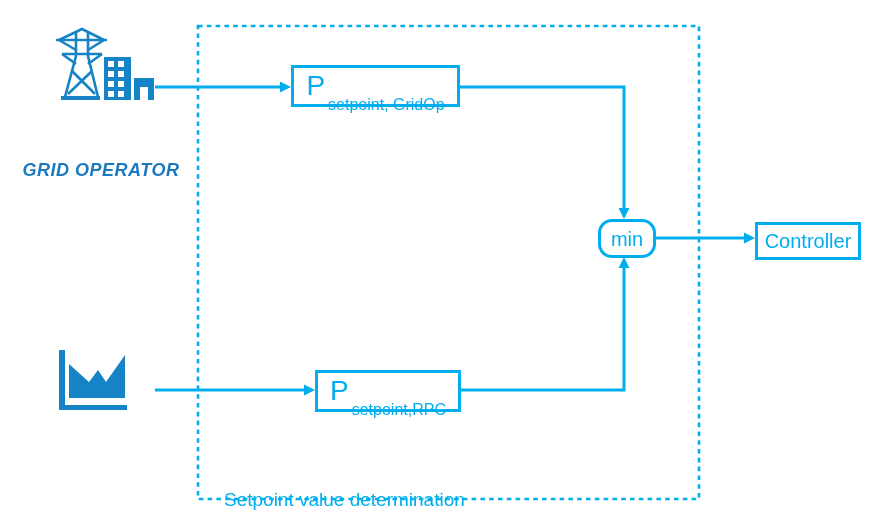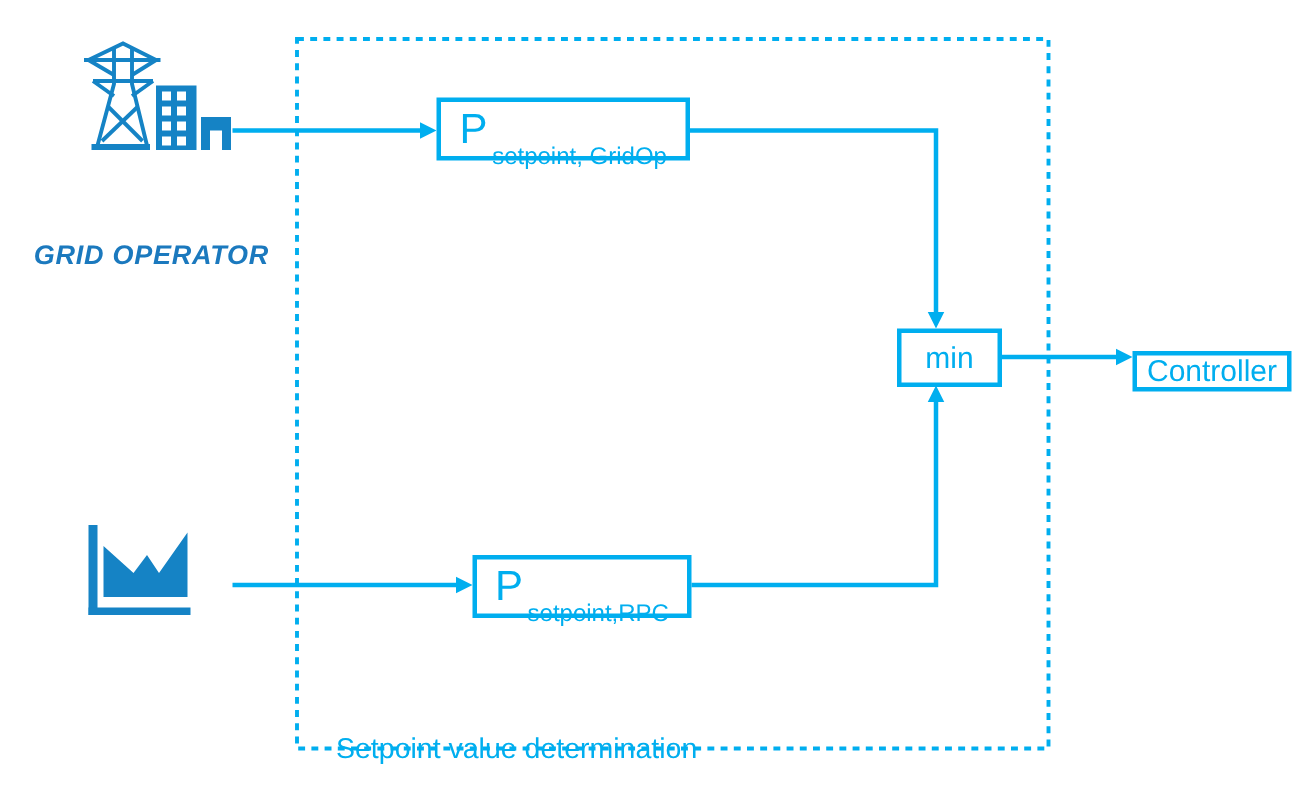--- a/index.html
+++ b/index.html
@@ -115,23 +115,23 @@
   <div class="node" style="left:291px;top:65px;width:169px;height:42px;">
     <span class="p-main">P</span>
       <span class="p-sub">setpoint, GridOp</span>
   </div>
 
   <div class="node" style="left:315px;top:370px;width:146px;height:42px;">
     <span class="p-main">P</span>
       <span class="p-sub">setpoint,RPC</span>
   </div>
 
-  <div class="node" style="left:598px;top:219px;width:70px;height:39px;">
+  <div class="node" style="left:598px;top:219px;width:58px;height:39px;border-radius:14px;">
     <span class="plain-label">min</span>
   </div>
 
-  <div class="node" style="left:755px;top:234px;width:106px;height:27px;">
+  <div class="node" style="left:755px;top:222px;width:106px;height:38px;">
     <span class="plain-label">Controller</span>
   </div>
 
   <div class="caption" style="left:224px;top:489px;">Setpoint value determination</div>
 
 </div>
 
 </body></html>

